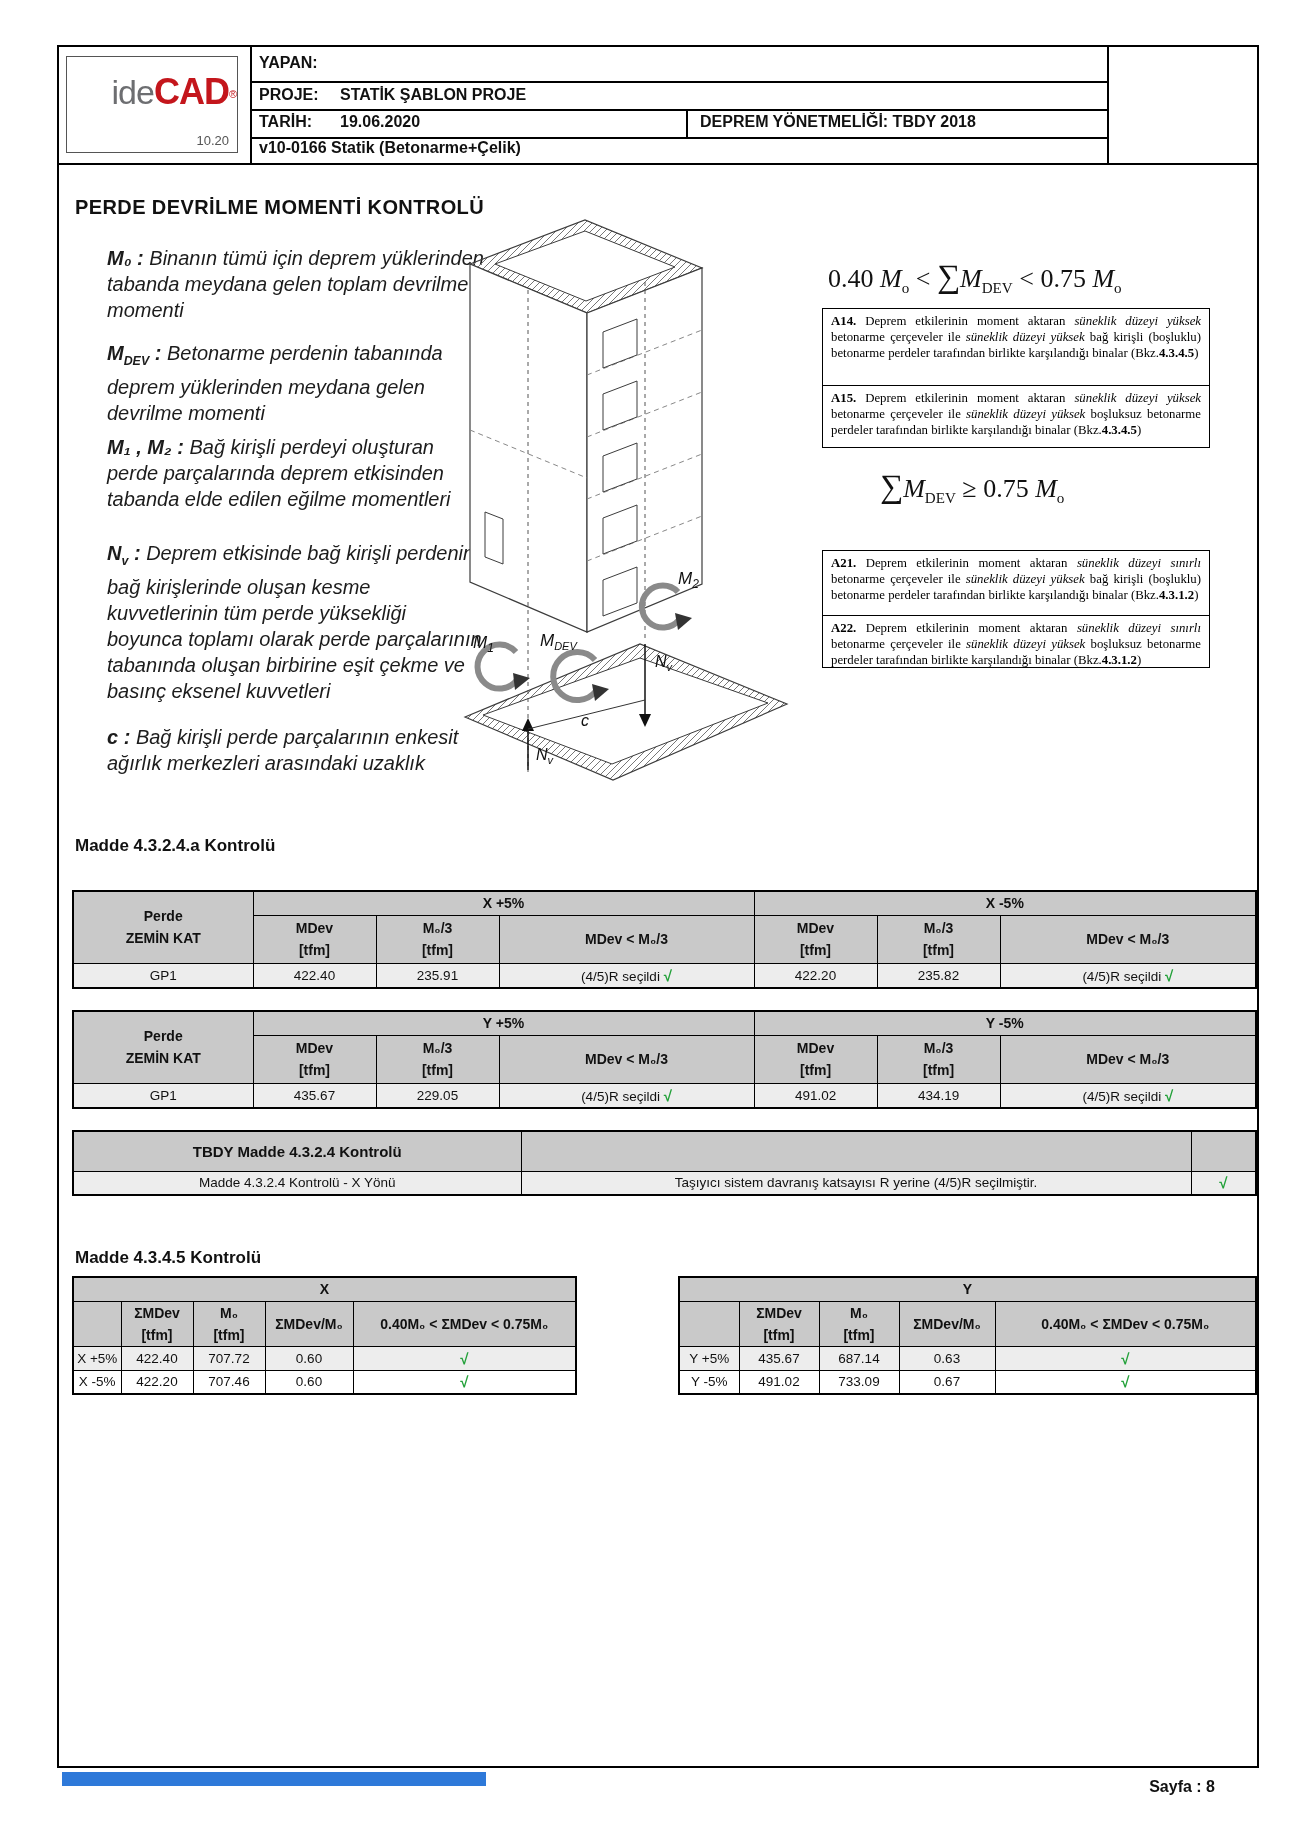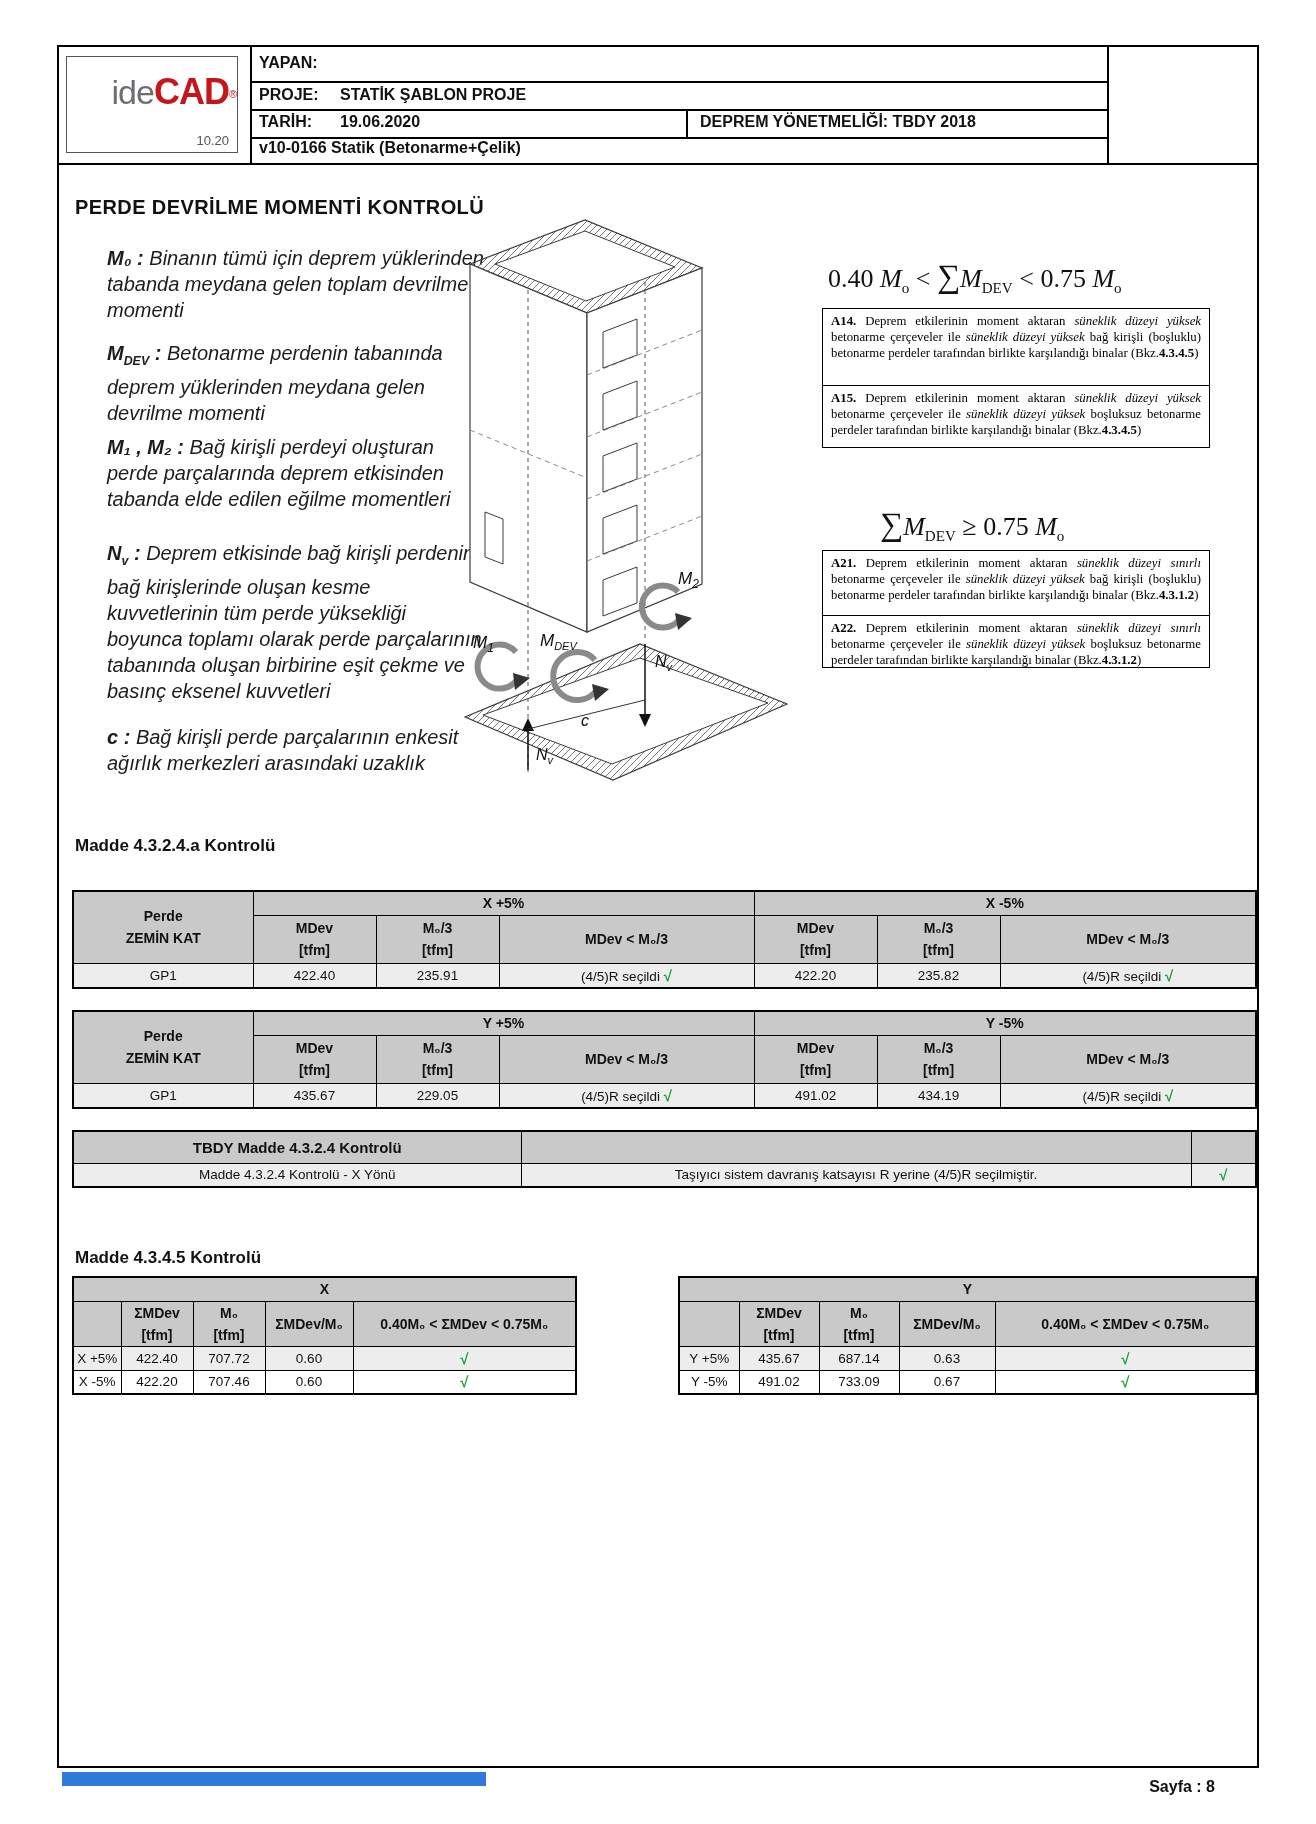--- a/index.html
+++ b/index.html
@@ -131,21 +131,21 @@
     <text x="105" y="434" font-size="17"><tspan>M</tspan><tspan dy="4" font-size="11">DEV</tspan></text>
     <text x="243" y="372" font-size="17"><tspan>M</tspan><tspan dy="4" font-size="12">2</tspan></text>
     <text x="220" y="455" font-size="16"><tspan>N</tspan><tspan dy="4" font-size="11">v</tspan></text>
     <text x="101" y="548" font-size="16"><tspan>N</tspan><tspan dy="4" font-size="11">v</tspan></text>
     <text x="146" y="514" font-size="16">c</text>
   </svg>
 
   <div class="abs formula" style="left:828px; top:258px; width:334px;"><span style="font-style: normal;">0.40 </span><span style="font-style: italic;">M</span><sub style="font-style: normal;">o</sub><span style="font-style: normal;"> &lt; </span><span style="font-style: normal; font-size: 1.25em;">∑</span><span style="font-style: italic;">M</span><sub style="font-style: normal;">DEV</sub><span style="font-style: normal;"> &lt; </span><span style="font-style: normal;">0.75 </span><span style="font-style: italic;">M</span><sub style="font-style: normal;">o</sub></div>
   <div class="abs ibox" style="left:822px; top:308px; height:78px;"><span style="font-weight: bold;">A14.</span><span> Deprem etkilerinin moment aktaran </span><span style="font-style: italic;">süneklik düzeyi yüksek</span><span> betonarme çerçeveler ile </span><span style="font-style: italic;">süneklik düzeyi yüksek</span><span> bağ kirişli (boşluklu) betonarme perdeler tarafından birlikte karşılandığı binalar (Bkz.</span><span style="font-weight: bold;">4.3.4.5</span><span>)</span></div>
   <div class="abs ibox joined" style="left:822px; top:386px; height:62px;"><span style="font-weight: bold;">A15.</span><span> Deprem etkilerinin moment aktaran </span><span style="font-style: italic;">süneklik düzeyi yüksek</span><span> betonarme çerçeveler ile </span><span style="font-style: italic;">süneklik düzeyi yüksek</span><span> boşluksuz betonarme perdeler tarafından birlikte karşılandığı binalar (Bkz.</span><span style="font-weight: bold;">4.3.4.5</span><span>)</span></div>
-  <div class="abs formula" style="left:880px; top:506px; width:240px;"><span style="font-style: normal; font-size: 1.25em;">∑</span><span style="font-style: italic;">M</span><sub style="font-style: normal;">DEV</sub><span style="font-style: normal;">  ≥  </span><span style="font-style: normal;">0.75 </span><span style="font-style: italic;">M</span><sub style="font-style: normal;">o</sub></div>
+  <div class="abs formula" style="left:880px; top:468px; width:240px;"><span style="font-style: normal; font-size: 1.25em;">∑</span><span style="font-style: italic;">M</span><sub style="font-style: normal;">DEV</sub><span style="font-style: normal;">  ≥  </span><span style="font-style: normal;">0.75 </span><span style="font-style: italic;">M</span><sub style="font-style: normal;">o</sub></div>
   <div class="abs ibox" style="left:822px; top:550px; height:66px;"><span style="font-weight: bold;">A21.</span><span> Deprem etkilerinin moment aktaran </span><span style="font-style: italic;">süneklik düzeyi sınırlı</span><span> betonarme çerçeveler ile </span><span style="font-style: italic;">süneklik düzeyi yüksek</span><span> bağ kirişli (boşluklu) betonarme perdeler tarafından birlikte karşılandığı binalar (Bkz.</span><span style="font-weight: bold;">4.3.1.2</span><span>)</span></div>
   <div class="abs ibox joined" style="left:822px; top:616px; height:52px;"><span style="font-weight: bold;">A22.</span><span> Deprem etkilerinin moment aktaran </span><span style="font-style: italic;">süneklik düzeyi sınırlı</span><span> betonarme çerçeveler ile </span><span style="font-style: italic;">süneklik düzeyi yüksek</span><span> boşluksuz betonarme perdeler tarafından birlikte karşılandığı binalar (Bkz.</span><span style="font-weight: bold;">4.3.1.2</span><span>)</span></div>
 
   <div class="abs section-h" style="left:75px; top:836px;">Madde 4.3.2.4.a Kontrolü</div>
 
   <table class="tbl abs" style="left:72px; top:890px; width:1183px;">
     <colgroup>
         <col style="width:180px">
         <col style="width:123px">
         <col style="width:123px">
@@ -246,21 +246,21 @@
   </tbody>
     </table>
 
   <table class="tbl abs" style="left:72px; top:1130px; width:1183px;">
     <colgroup>
         <col style="width:448px">
         <col style="width:670px">
         <col style="width:65px">
       </colgroup>
     <tbody>
-        <tr style="height:32px;padding-left:48px;">
+        <tr style="height:40px;padding-left:48px;">
       <td class="hd tb-title">TBDY Madde 4.3.2.4 Kontrolü</td>
       <td class="hd"></td>
       <td class="hd"></td>
     </tr>
     <tr class="rdata shade" style="height:24px;">
       <td class="tb-lbl">Madde 4.3.2.4 Kontrolü - X Yönü</td>
       <td class="tb-desc">Taşıyıcı sistem davranış katsayısı R yerine (4/5)R seçilmiştir.</td>
       <td><span class="chk">√</span></td>
     </tr>
   </tbody>

